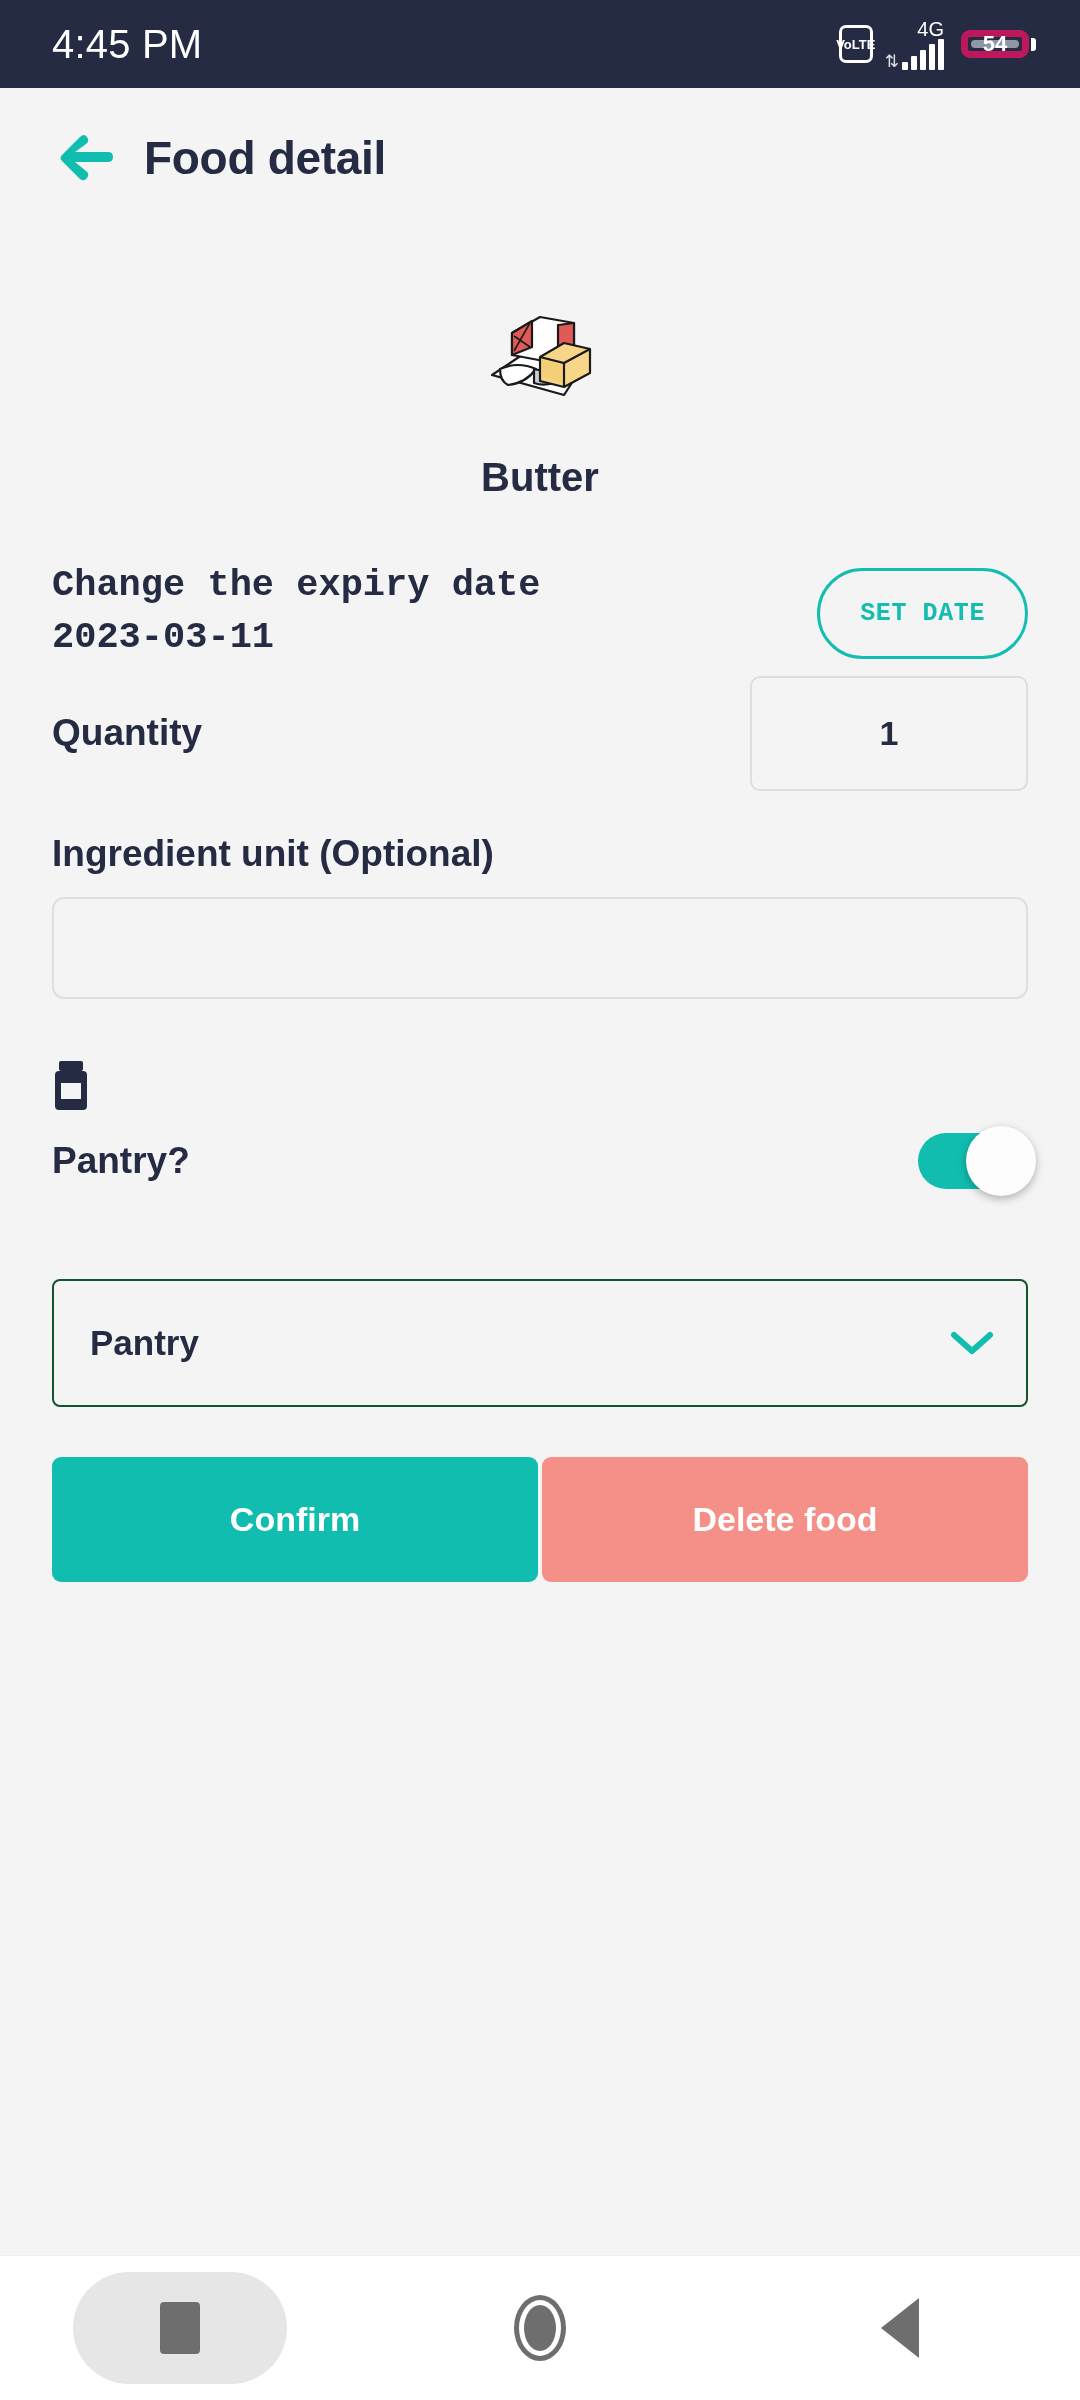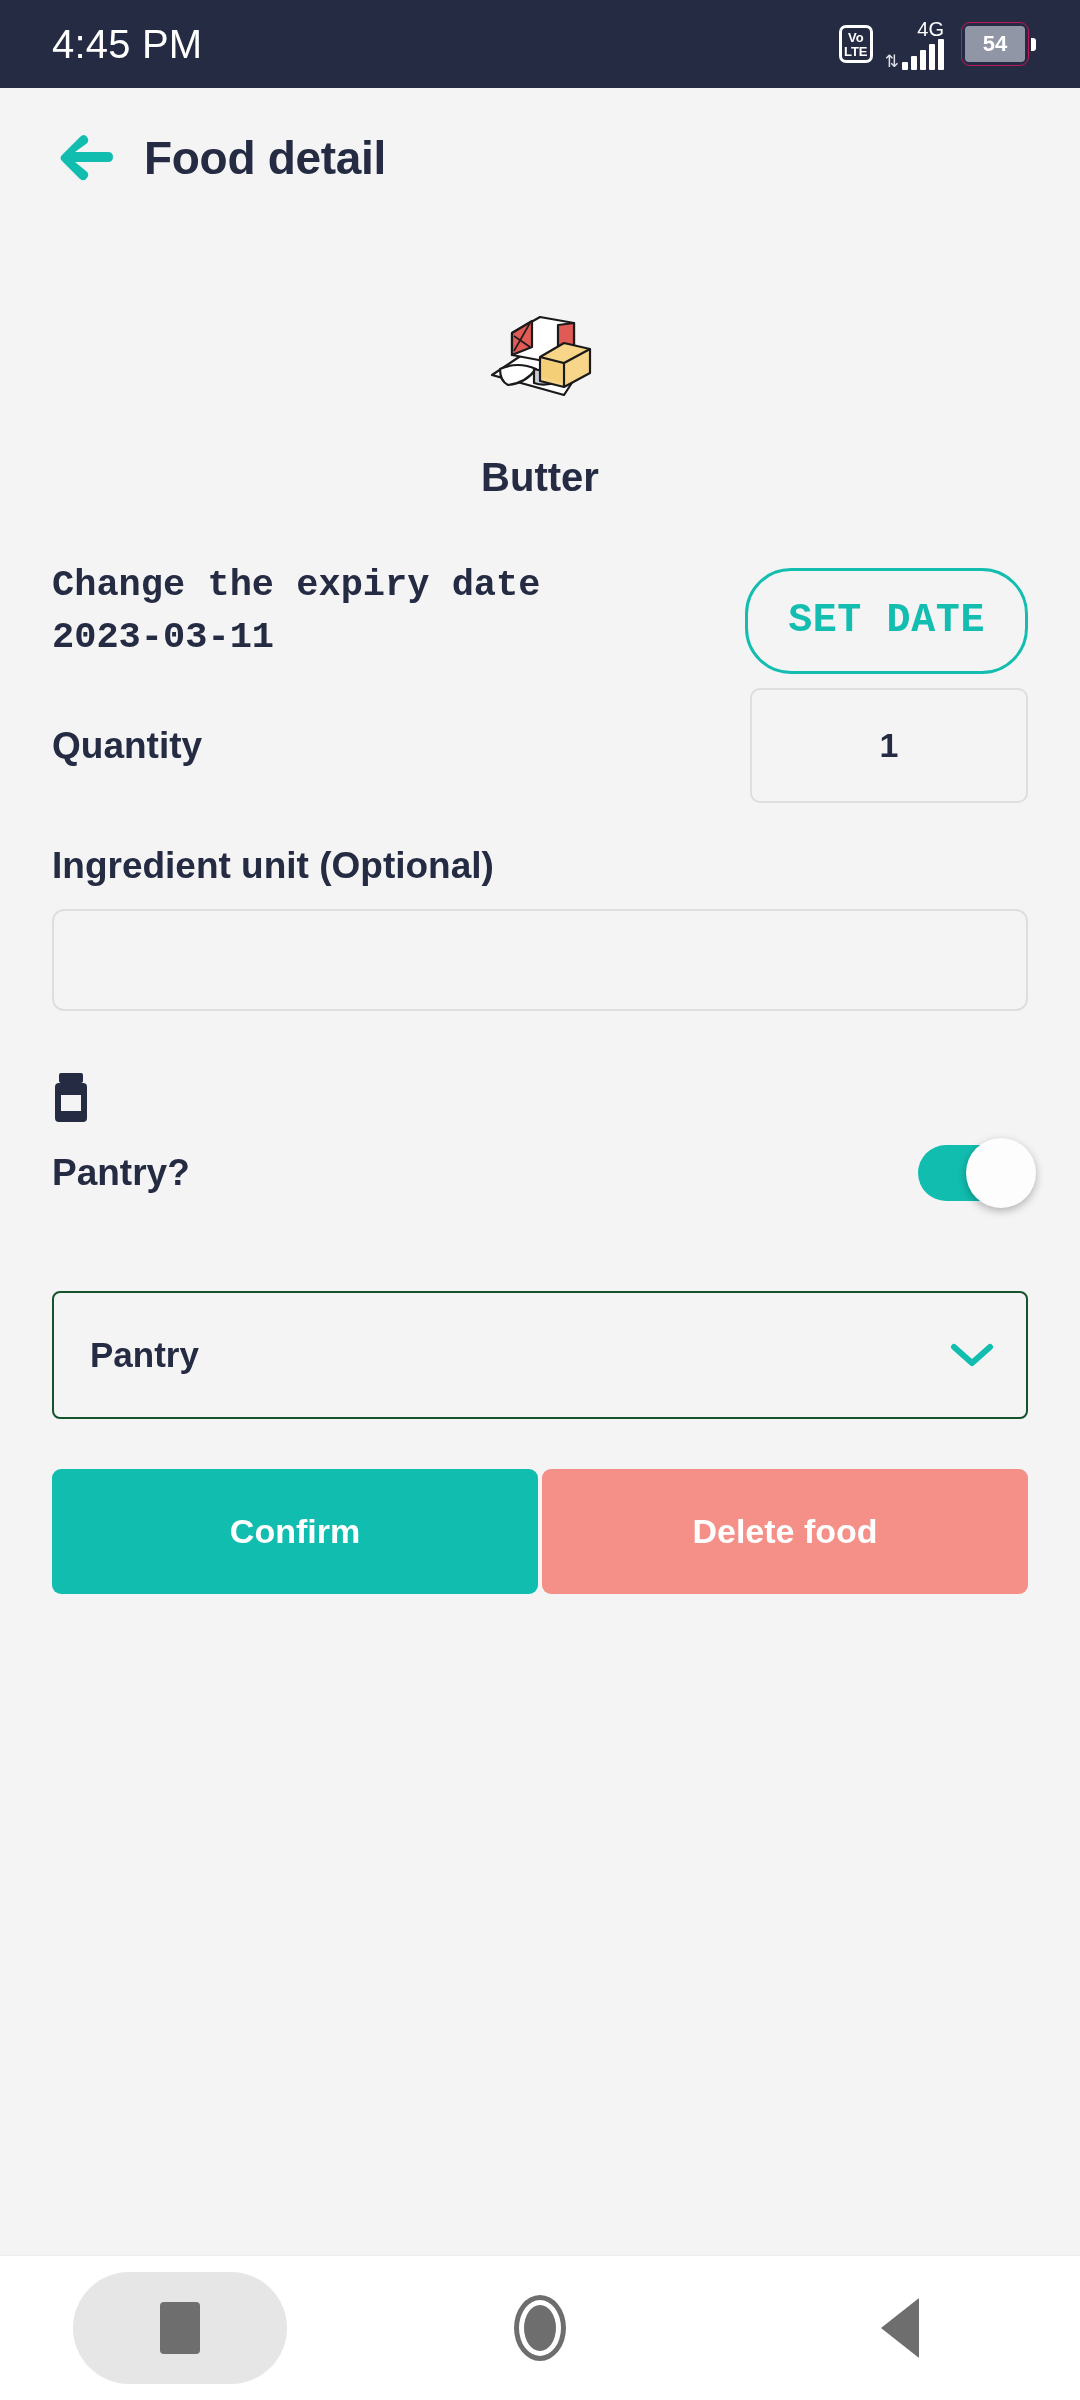--- a/index.html
+++ b/index.html
@@ -14,39 +14,39 @@
   
   .statusbar {
     height:88px; background:#242B42;
     display:flex; align-items:center; justify-content:space-between;
     padding:0 44px 0 52px;
   }
   .status-time { color:#FFFFFF; font-size:40px; font-weight:400; letter-spacing:.2px; }
   .status-right { display:flex; align-items:center; gap:9px; }
   .volte {
     width:34px; height:38px; border:3px solid #FFFFFF; border-radius:7px;
-    display:flex; flex-direction:column; align-items:center; justify-content:center;
+    display:flex; flex-direction:row; align-items:center; justify-content:center;
     color:#FFFFFF; line-height:1;
   }
   .volte .v1 { font-size:13px; font-weight:700; }
   .volte .v2 { font-size:13px; font-weight:700; margin-top:1px; }
   .net-wrap { display:flex; flex-direction:column; align-items:flex-end; margin-left:3px; }
   .net-label { color:#FFFFFF; font-size:20px; font-weight:400; line-height:1; margin-left:14px; margin-bottom:1px;}
   .net-row { display:flex; align-items:flex-end; gap:2px; }
   .updown { color:#FFFFFF; font-size:17px; line-height:1; margin-right:1px; opacity:.85; }
   .bars { display:flex; align-items:flex-end; gap:3px; height:30px; }
   .bars i { display:block; width:6px; background:#FFFFFF; border-radius:1px; }
   .bars i:nth-child(1){height:8px;}
   .bars i:nth-child(2){height:14px;}
   .bars i:nth-child(3){height:20px;}
   .bars i:nth-child(4){height:26px;}
   .bars i:nth-child(5){height:31px;}
   .battery { display:flex; align-items:center; margin-left:8px; }
   .battery-body {
-    width:68px; height:44px; border:1px solid #be185d; border-radius:9px;
+    width:68px; height:28px; border:7px solid #be185d; border-radius:9px;
     display:flex; align-items:center; justify-content:center; padding:3px;
   }
   .battery-fill {
     background:#9196A6; border-radius:4px; width:100%; height:100%;
     display:flex; align-items:center; justify-content:center;
     color:#FFFFFF; font-size:22px; font-weight:700;
   }
   .battery-cap { width:5px; height:13px; background:#FFFFFF; border-radius:0 3px 3px 0; margin-left:2px; }
 
   
@@ -61,21 +61,21 @@
 
   .row { display:flex; align-items:flex-start; justify-content:space-between; }
   .expiry-block { margin-top:62px;font-family:Liberation Mono, monospace; }
   .label-strong { font-size:37px; font-weight:700; color:#242B42; line-height:1.28; }
   .days-left { font-size:37px; font-weight:700; color:#13BDB0; line-height:1.28; margin-top:6px; }
   .date-text { font-size:37px; font-weight:700; color:#242B42; line-height:1.28; margin-top:5px; }
 
   .set-date-btn {
     margin-top:6px;
     border:3px solid #13BDB0; border-radius:46px;
-    color:#13BDB0; font-size:40px; font-weight:700; letter-spacing:.6px;
+    color:#13BDB0; font-size:25px; font-weight:700; letter-spacing:.6px;
     padding:30px 40px; background:transparent; line-height:1;
     min-width:180px; text-align:center; white-space:nowrap;
   }
 
   .qty-row { display:flex; align-items:center; justify-content:space-between; margin-top:14px; }
   .qty-label { font-size:37px; font-weight:700; color:#242B42; }
   .qty-box {
     width:278px; height:115px; border:2px solid #DEDEDE; border-radius:10px;
     background:#F4F4F4; display:flex; align-items:center; justify-content:center;
     font-size:34px; font-weight:700; color:#242B42;

